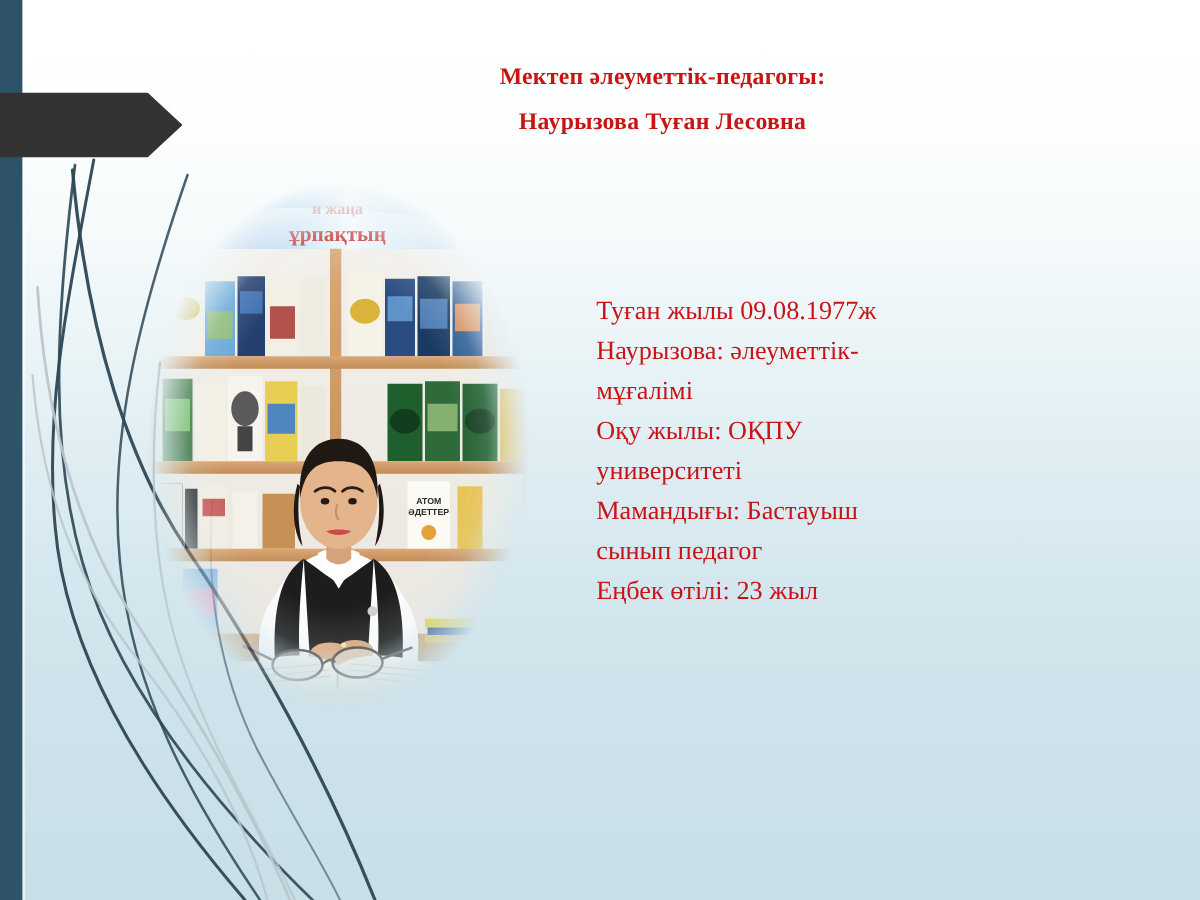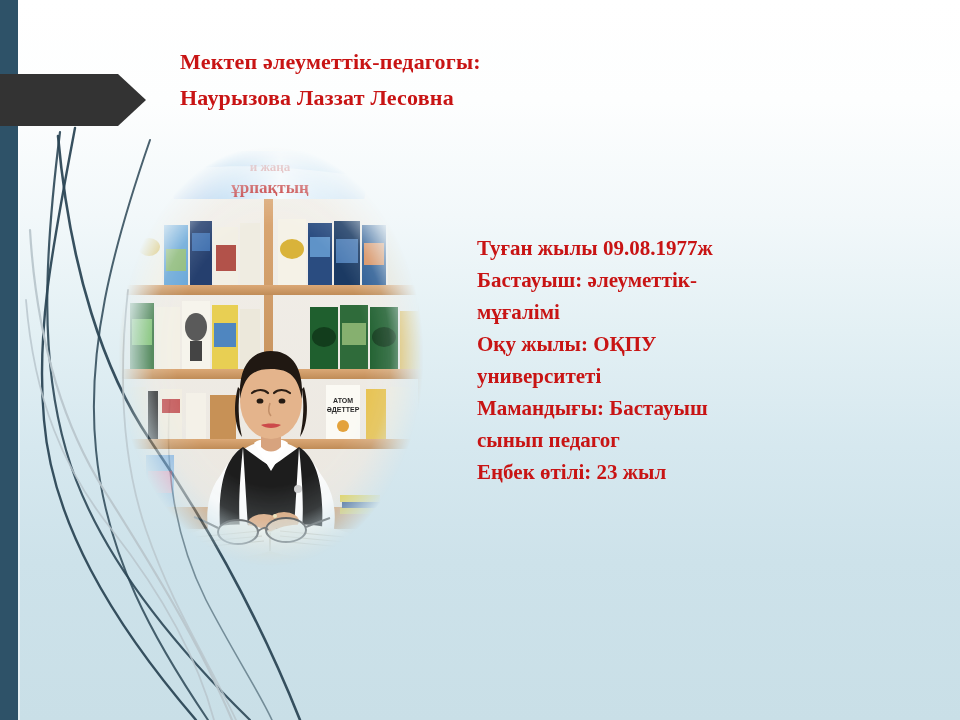--- a/index.html
+++ b/index.html
@@ -82,39 +82,39 @@
     mask-image: radial-gradient(ellipse 48% 48% at 50% 50%, #000 62%, rgba(0,0,0,0.85) 78%, rgba(0,0,0,0.25) 93%, rgba(0,0,0,0) 100%);
   }
   .photo-oval svg { display: block; }
 
   
   .title {
     position: absolute;
     left: 180px;
     top: 44px;
     width: 700px;
-    text-align: left;
+    text-align: center;
     color: #c81414;
     font-family: "Liberation Serif", serif;
     font-weight: bold;
-    font-size: 22px;
+    font-size: 19px;
     line-height: 36px;
     letter-spacing: 0.2px;
   }
   .title .line { display: block; }
 
   
   .info-block {
     position: absolute;
     left: 477px;
     top: 232px;
     width: 330px;
     color: #c81414;
     font-family: "Liberation Serif", serif;
-    font-weight: bold;
+    font-weight: normal;
     font-size: 21px;
     line-height: 32px;
   }
   .info-block .info-line { display: block; white-space: pre-wrap; }
 </style>
 </head>
 <body>
 
 <div id="slide">
 
@@ -304,26 +304,26 @@
             <path d="M 106 391 C 96 386, 88 382, 82 380"></path>
             <path d="M 194 390 C 204 386, 212 383, 218 381"></path>
           </g>
         </g>
       </svg>
     </div>
   </div>
 
   <div class="title">
     <span class="line">Мектеп әлеуметтік-педагогы:</span>
-    <span class="line">Наурызова Лаззат Лесовна</span>
+    <span class="line">Наурызова Туған Лесовна</span>
   </div>
 
   <div class="info-block">
     <span class="info-line">Туған жылы 09.08.1977ж</span>
-    <span class="info-line">Бастауыш: әлеуметтік-</span>
+    <span class="info-line">Наурызова: әлеуметтік-</span>
     <span class="info-line">мұғалімі</span>
     <span class="info-line">Оқу жылы: ОҚПУ</span>
     <span class="info-line">университеті</span>
     <span class="info-line">Мамандығы: Бастауыш</span>
     <span class="info-line">сынып педагог</span>
     <span class="info-line">Еңбек өтілі: 23 жыл</span>
   </div>
 
 </div>
 

